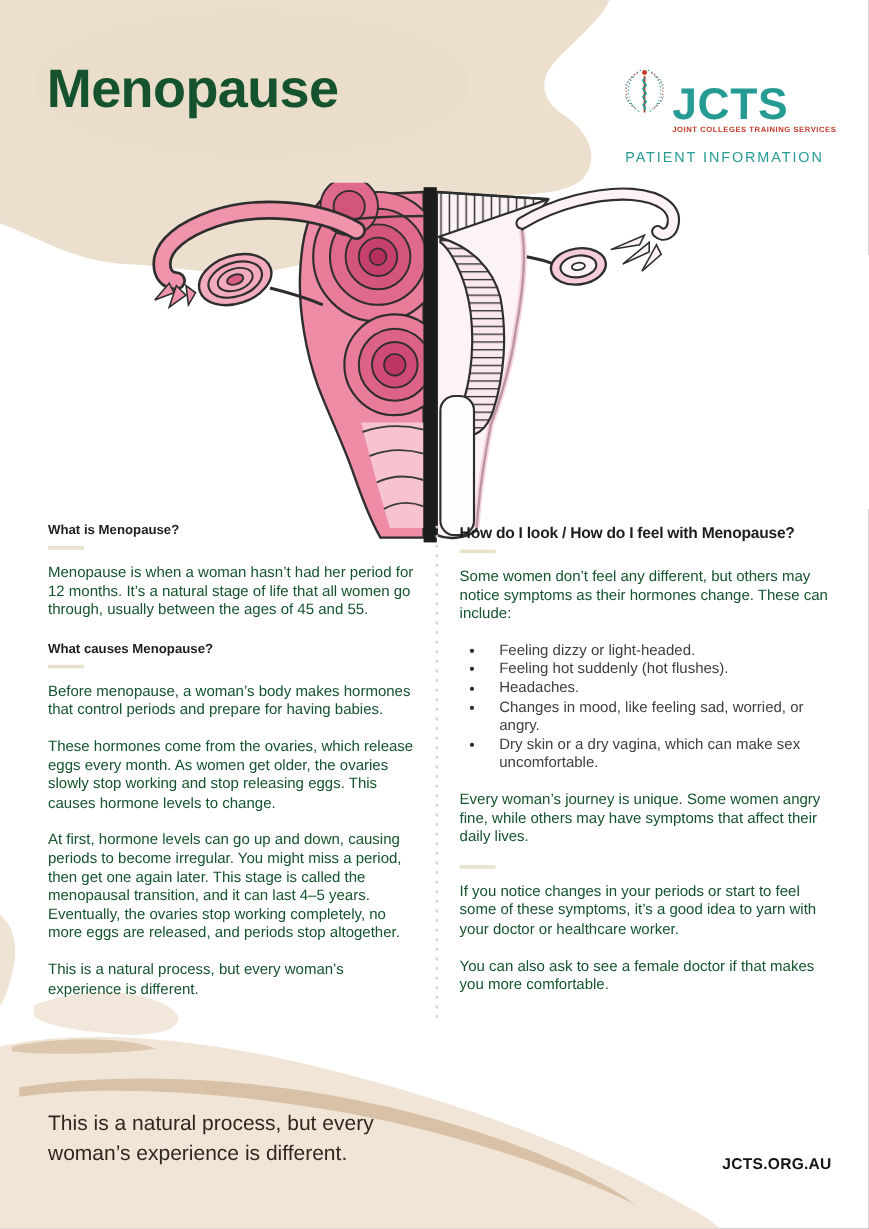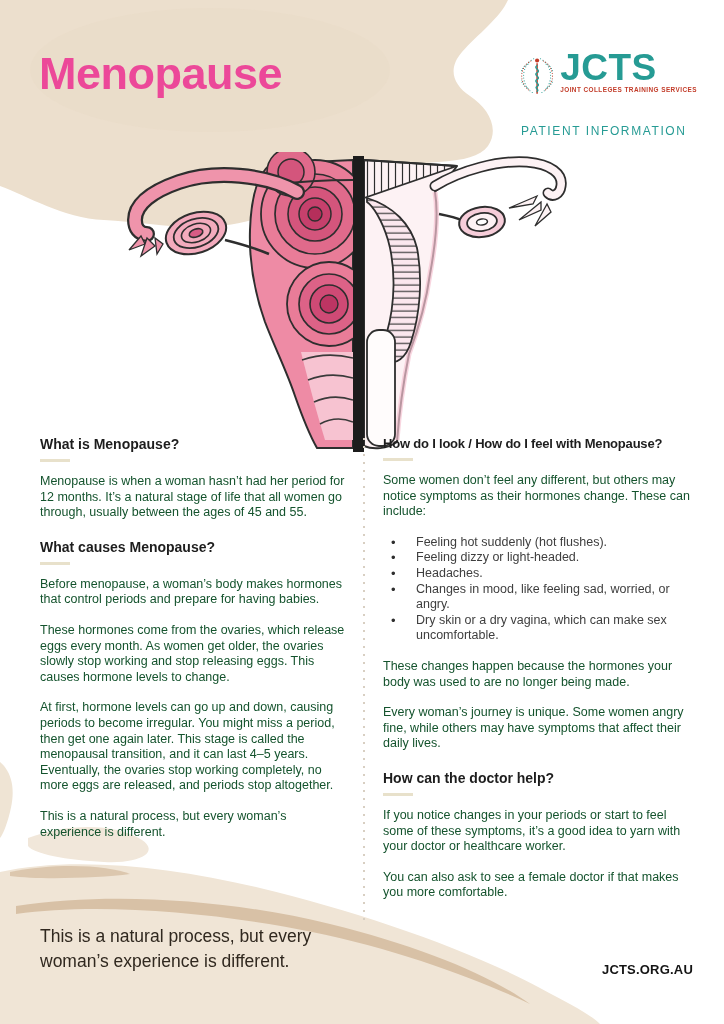--- a/index.html
+++ b/index.html
@@ -4,39 +4,39 @@
 <style>
   html,body{margin:0;padding:0;background:#888;}
   .page{
     position:relative;width:724px;height:1024px;background:#ffffff;
     margin:0 auto;overflow:hidden;
     font-family:"Liberation Sans",sans-serif;
   }
   .bg{position:absolute;left:0;top:0;width:724px;height:1024px;z-index:0;}
   .title{
     position:absolute;left:39px;top:48px;z-index:2;
-    font-size:45px;font-weight:bold;color:#ec4899;letter-spacing:-0.5px;
+    font-size:45px;font-weight:bold;color:#14532d;letter-spacing:-0.5px;
   }
   .logo{position:absolute;left:521px;top:40px;width:176px;z-index:2;}
-  .logo-row{display:flex;align-items:flex-start;gap:7px;}
+  .logo-row{display:flex;align-items:flex-end;gap:7px;}
   .logo-text{padding-top:13px;}
   .logo-name{font-size:37px;font-weight:bold;color:#269b94;line-height:30px;letter-spacing:0.5px;}
   .logo-tagline{font-size:6.4px;font-weight:bold;color:#c23b28;letter-spacing:0.45px;margin-top:3px;white-space:nowrap;}
   .patient-info{margin-top:12px;font-size:12px;font-weight:normal;color:#269b94;letter-spacing:1.6px;white-space:nowrap;}
   .illus{position:absolute;left:105px;top:152px;z-index:1;}
   .cols{position:absolute;left:40px;top:430px;width:652px;display:flex;z-index:2;}
   .col-left{width:305px;}
   .col-right{flex:1;min-width:0;}
   .divider{width:38px;position:relative;}
   .divider::after{
     content:"";position:absolute;left:18px;top:8px;bottom:-6px;width:2px;
     background-image:radial-gradient(circle at 1px 1px,#d8cfc2 1px,transparent 1.4px);
     background-size:2px 8px;
   }
-  .sec{font-size:14px;font-weight:bold;color:#1d1d1d;margin:18px 0 0;}
+  .sec{font-size:11px;font-weight:bold;color:#1d1d1d;margin:18px 0 0;}
   .sec.nowrap{font-size:13px;letter-spacing:-0.2px;white-space:nowrap;}
   .col-left > .sec:first-child, .col-right > .sec:first-child{margin-top:6px;}
   .rule{width:30px;height:3px;background:#e8e1cb;margin:7px 0 12px;}
   p.body{font-size:12.5px;line-height:15.6px;color:#14532d;margin:0 0 15px;}
   ul.symptoms{list-style:none;margin:6px 0 15px;padding:0;}
   ul.symptoms li{font-size:12.5px;line-height:15.6px;color:#3e3e3e;padding-left:33px;position:relative;}
   ul.symptoms li::before{content:"\2022";position:absolute;left:8px;top:0;font-size:13px;color:#2e2e2e;}
   .quote{position:absolute;left:40px;top:924px;width:300px;z-index:2;
     font-size:17.5px;line-height:25px;color:#30281f;}
   .website{position:absolute;right:31px;top:962px;z-index:2;
@@ -183,29 +183,27 @@
       <p class="body">This is a natural process, but every woman’s experience is different.</p>
     </div>
 
     <div class="divider"></div>
 
     <div class="col-right">
       <h3 class="sec nowrap">How do I look / How do I feel with Menopause?</h3>
       <div class="rule"></div>
       <p class="body">Some women don’t feel any different, but others may notice symptoms as their hormones change. These can include:</p>
       <ul class="symptoms">
+        <li>Feeling dizzy or light-headed.</li>
         <li>Feeling hot suddenly (hot flushes).</li>
-        <li>Feeling dizzy or light-headed.</li>
         <li>Headaches.</li>
         <li>Changes in mood, like feeling sad, worried, or angry.</li>
         <li>Dry skin or a dry vagina, which can make sex uncomfortable.</li>
       </ul>
-      <p class="body">These changes happen because the hormones your body was used to are no longer being made.</p>
       <p class="body">Every woman’s journey is unique. Some women angry fine, while others may have symptoms that affect their daily lives.</p>
-      <h3 class="sec">How can the doctor help?</h3>
       <div class="rule"></div>
       <p class="body">If you notice changes in your periods or start to feel some of these symptoms, it’s a good idea to yarn with your doctor or healthcare worker.</p>
       <p class="body">You can also ask to see a female doctor if that makes you more comfortable.</p>
     </div>
   </div>
 
   <div class="quote">This is a natural process, but every woman’s experience is different.</div>
   <div class="website">JCTS.ORG.AU</div>
 
 </div>

